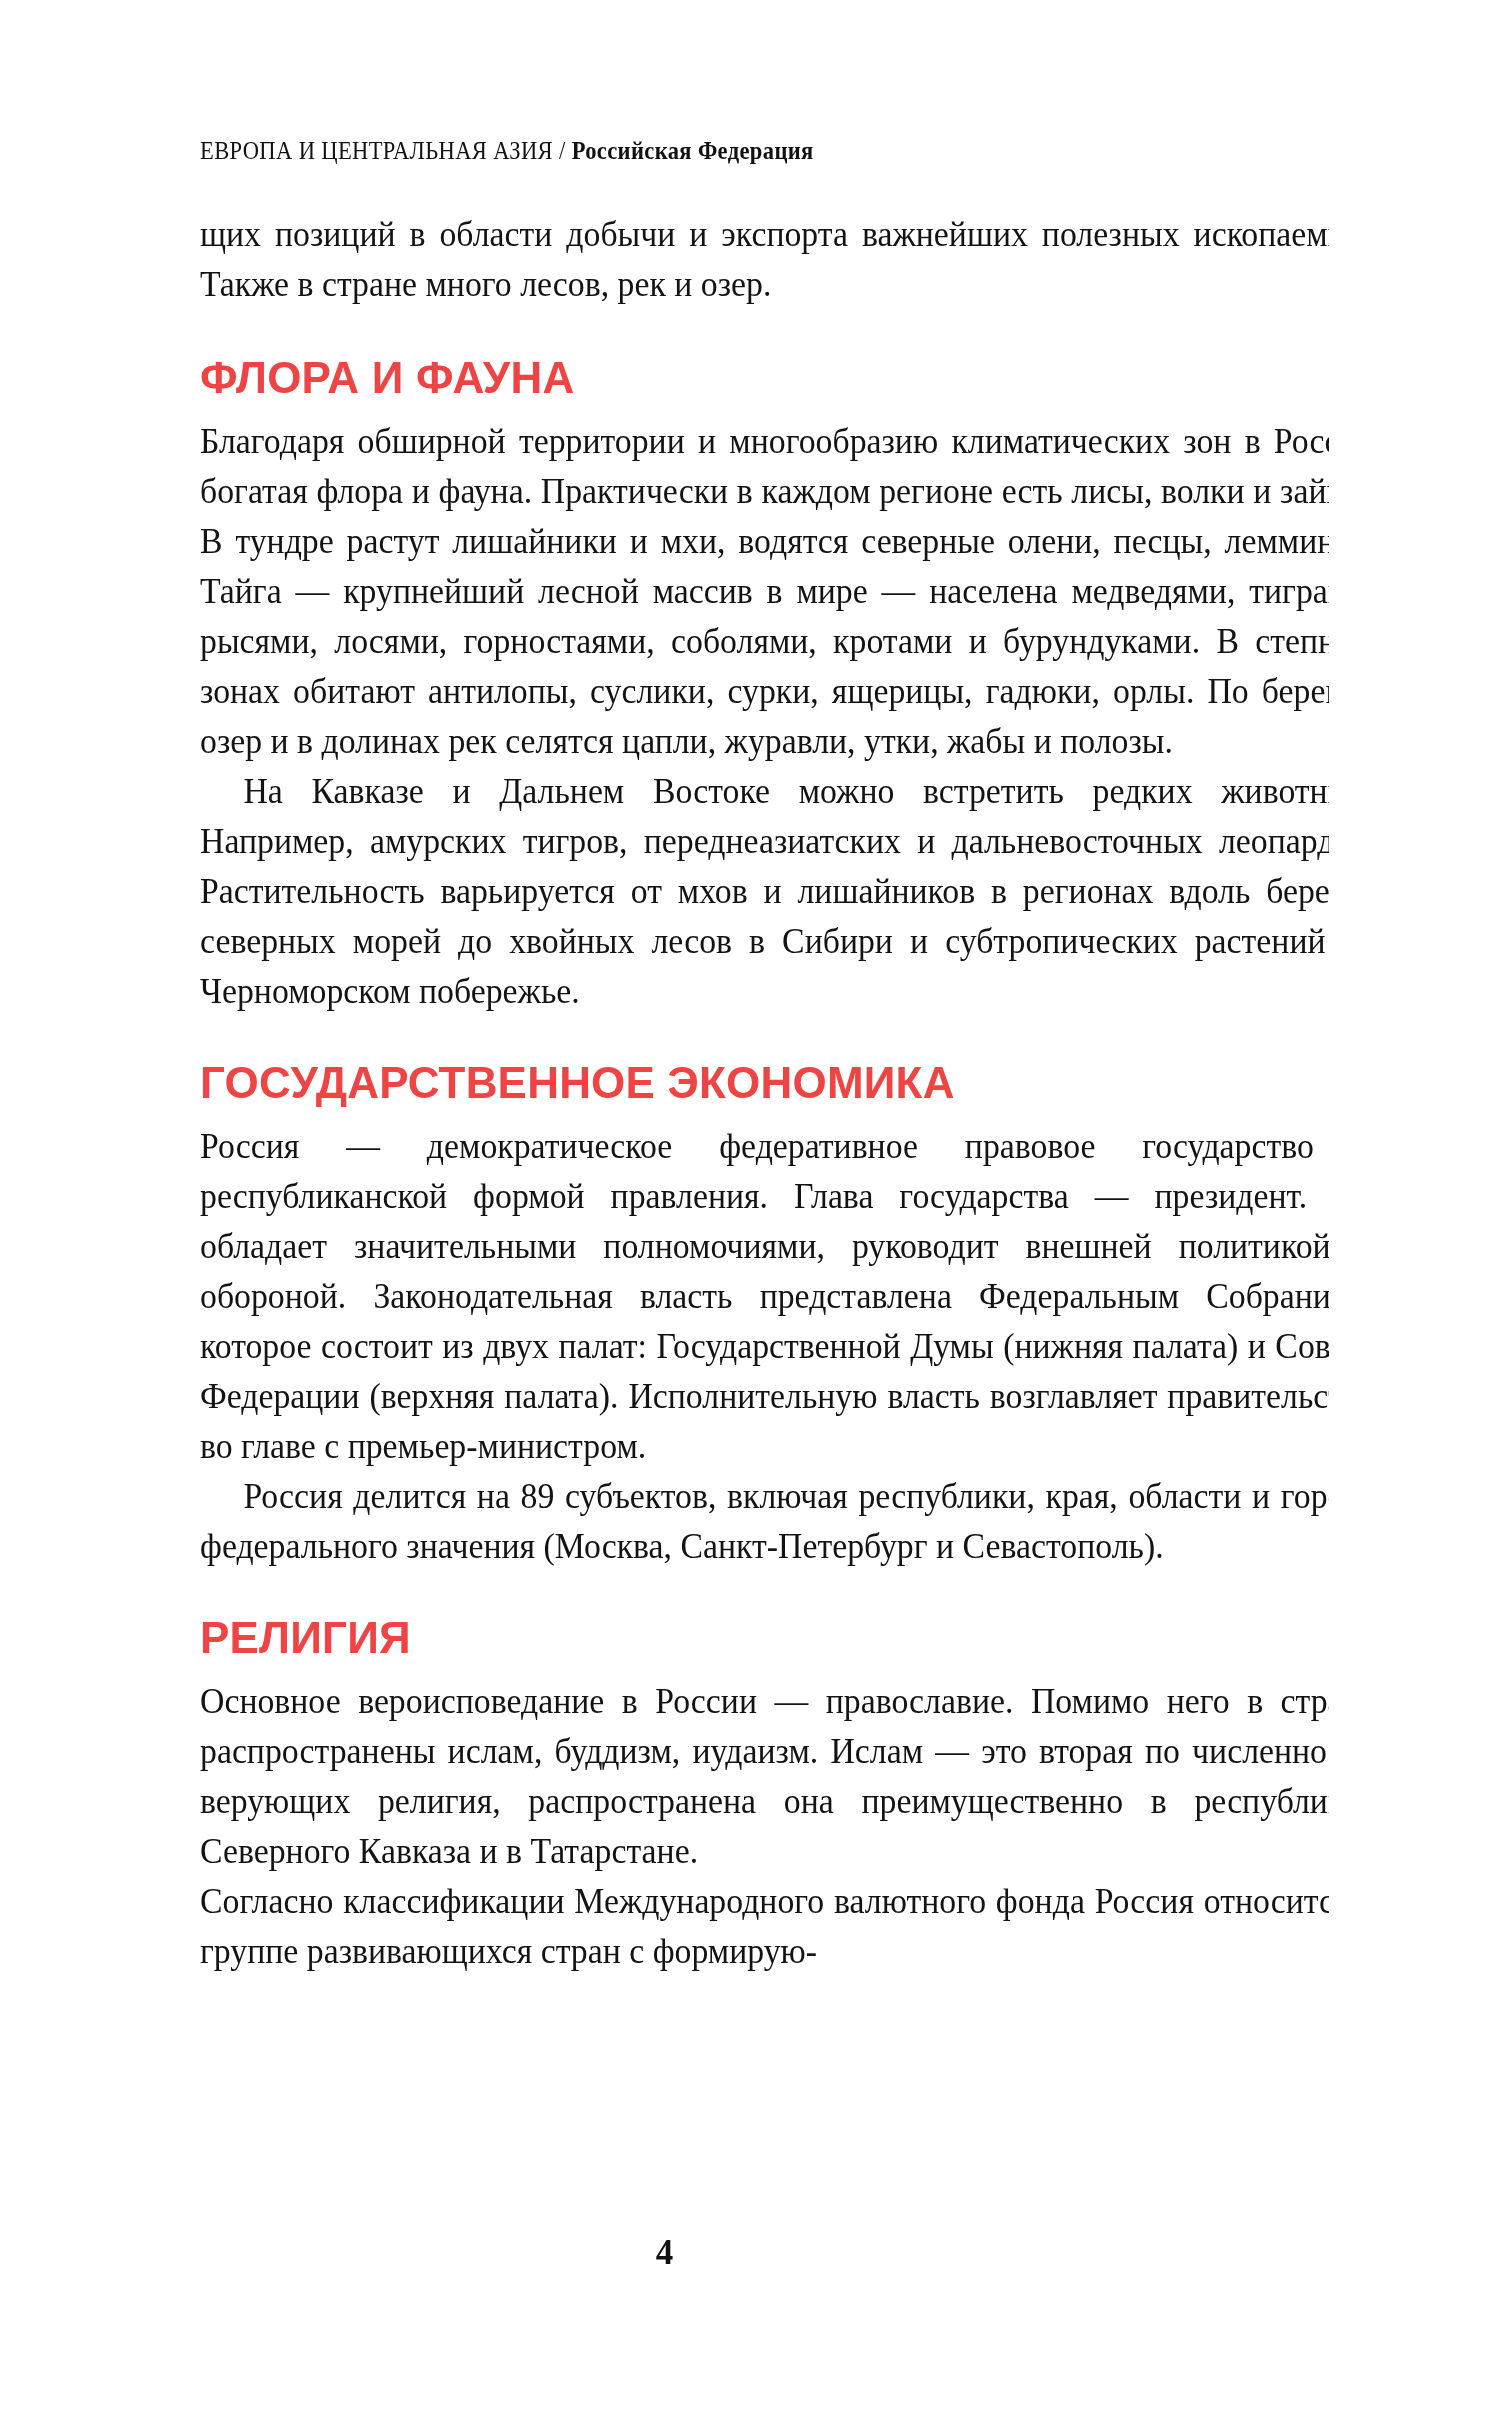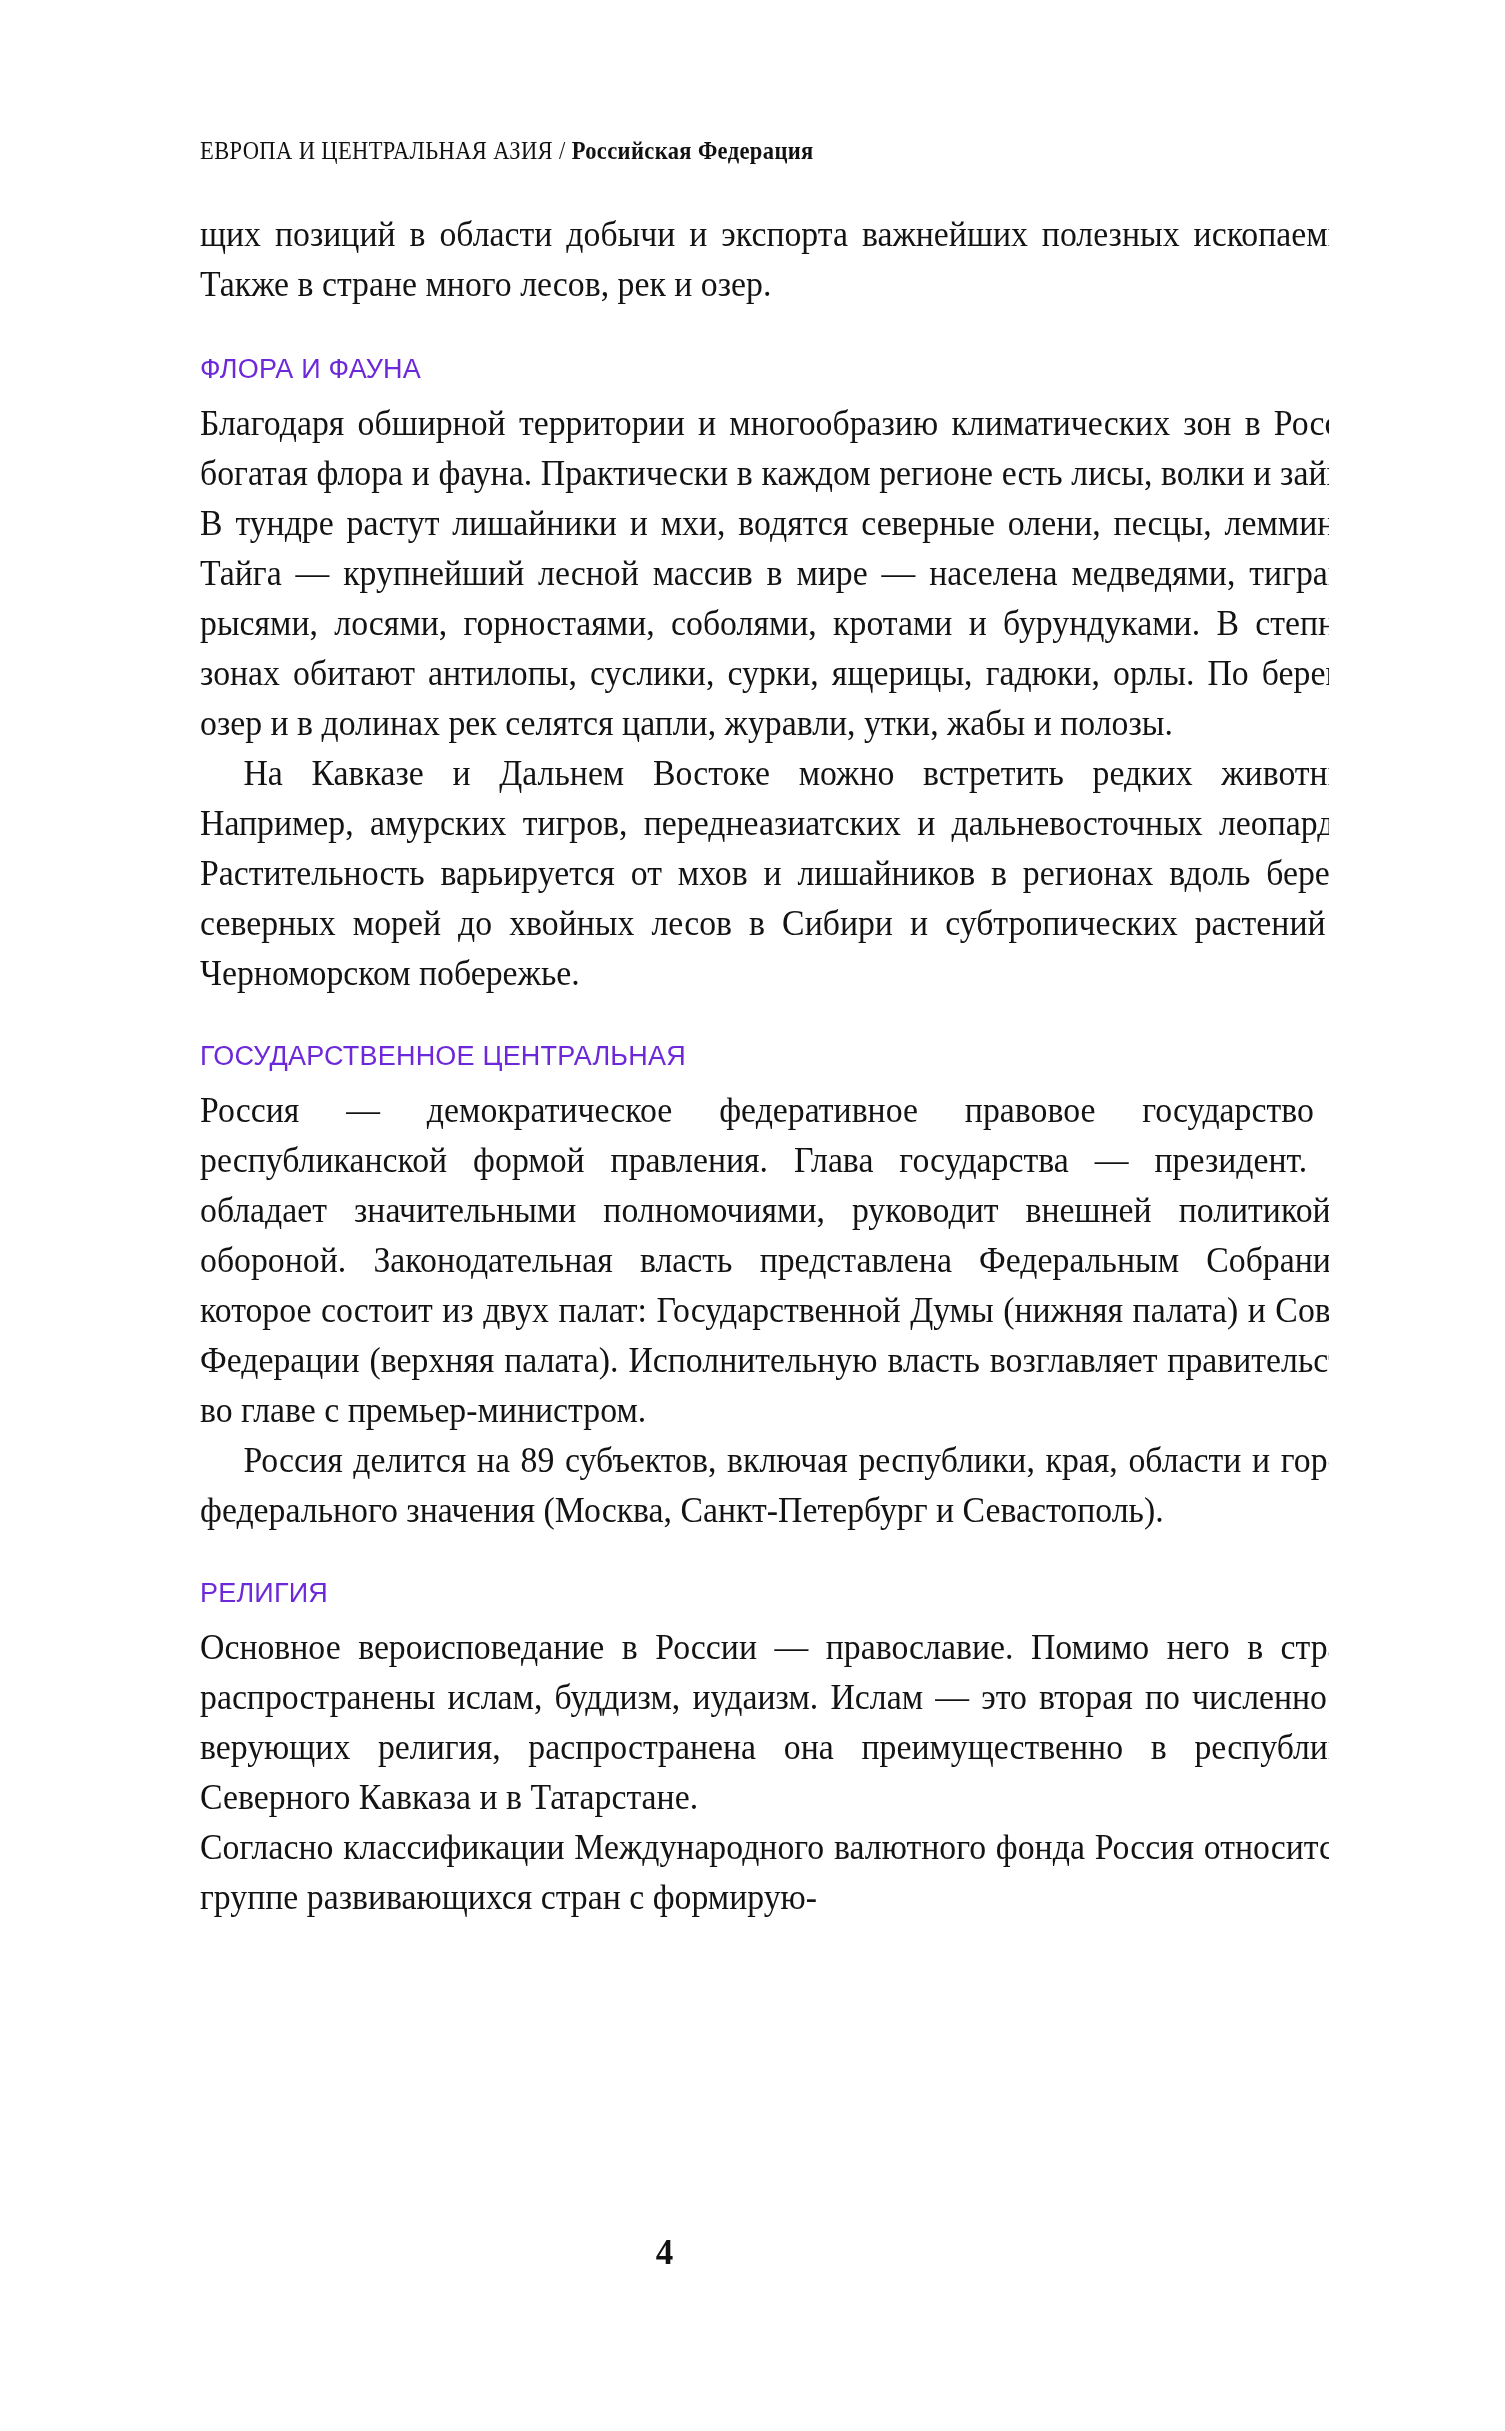--- a/index.html
+++ b/index.html
@@ -33,23 +33,23 @@
     transform: scaleX(0.92);
     transform-origin: left center;
   }
   .running-head .rh-region { font-weight: 400; }
   .running-head .rh-sep    { font-weight: 400; }
   .running-head .rh-country{ font-weight: 700; }
 
   
   .heading {
     font-family: "Liberation Sans", "DejaVu Sans", sans-serif;
-    font-size: 27px;
-    font-weight: 400;
-    color: #6d28d9;
+    font-size: 44px;
+    font-weight: 700;
+    color: #ef4444;
     letter-spacing: 0.2px;
     line-height: 1.05;
     margin: 43px 0 15.7px 0;
   }
   .heading.first { margin-top: 45px; }
 
   
   .para {
     font-family: "Liberation Serif", "DejaVu Serif", serif;
     font-size: 35px;
@@ -88,21 +88,21 @@
     <div class="running-head">
       <span class="rh-region">ЕВРОПА И ЦЕНТРАЛЬНАЯ АЗИЯ</span><span class="rh-sep"> / </span><span class="rh-country">Российская Федерация</span>
     </div>
 
     <p class="para">щих позиций в области добычи и экспорта важнейших полезных ископаемых. Также в стране много лесов, рек и озер.</p>
 
     <h2 class="heading first">ФЛОРА И ФАУНА</h2>
     <p class="para">Благодаря обширной территории и многообразию климатических зон в России богатая флора и фауна. Практически в каждом регионе есть лисы, волки и зайцы. В тундре растут лишайники и мхи, водятся северные олени, песцы, лемминги. Тайга — крупнейший лесной массив в мире — населена медведями, тиграми, рысями, лосями, горностаями, соболями, кротами и бурундуками. В степных зонах обитают антилопы, суслики, сурки, ящерицы, гадюки, орлы. По берегам озер и в долинах рек селятся цапли, журавли, утки, жабы и полозы.</p>
     <p class="para indent">На Кавказе и Дальнем Востоке можно встретить редких животных. Например, амурских тигров, переднеазиатских и дальневосточных леопардов. Растительность варьируется от мхов и лишайников в регионах вдоль берегов северных морей до хвойных лесов в Сибири и субтропических растений на Черноморском побережье.</p>
 
-    <h2 class="heading">ГОСУДАРСТВЕННОЕ ЦЕНТРАЛЬНАЯ</h2>
+    <h2 class="heading">ГОСУДАРСТВЕННОЕ ЭКОНОМИКА</h2>
     <p class="para">Россия — демократическое федеративное правовое государство с республиканской формой правления. Глава государства — президент. Он обладает значительными полномочиями, руководит внешней политикой и обороной. Законодательная власть представлена Федеральным Собранием, которое состоит из двух палат: Государственной Думы (нижняя палата) и Совета Федерации (верхняя палата). Исполнительную власть возглавляет правительство во главе с премьер-министром.</p>
     <p class="para indent">Россия делится на 89 субъектов, включая республики, края, области и города федерального значения (Москва, Санкт-Петербург и Севастополь).</p>
 
     <h2 class="heading">РЕЛИГИЯ</h2>
     <p class="para">Основное вероисповедание в России — православие. Помимо него в стране распространены ислам, буддизм, иудаизм. Ислам — это вторая по численности верующих религия, распространена она преимущественно в республиках Северного Кавказа и в Татарстане.</p>
 
     <p class="para">Согласно классификации Международного валютного фонда Россия относится к группе развивающихся стран с формирую-</p>
 
   </div>
 

